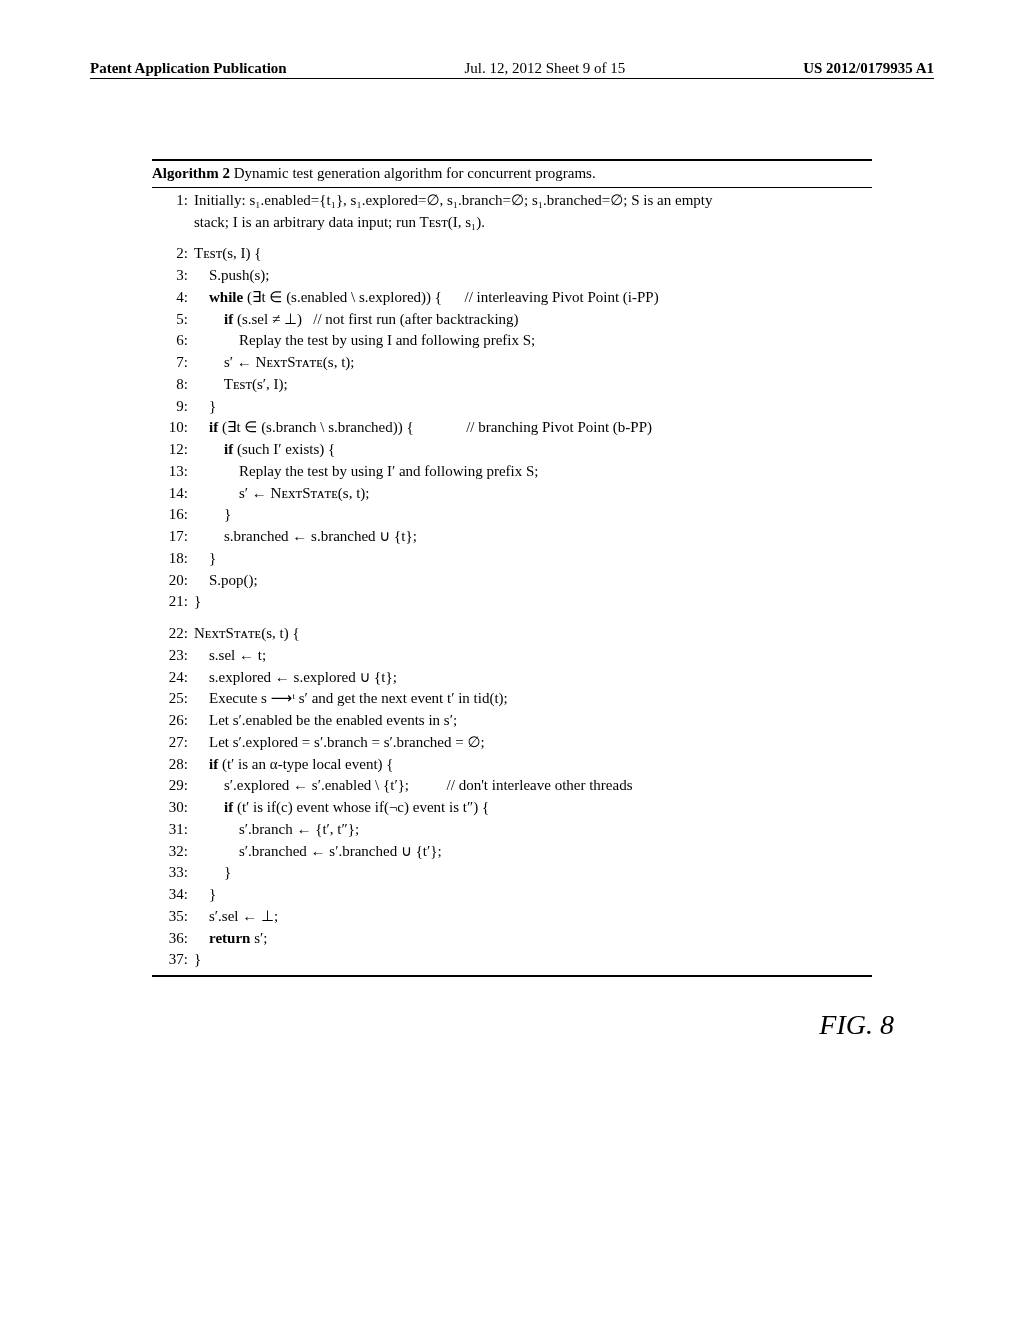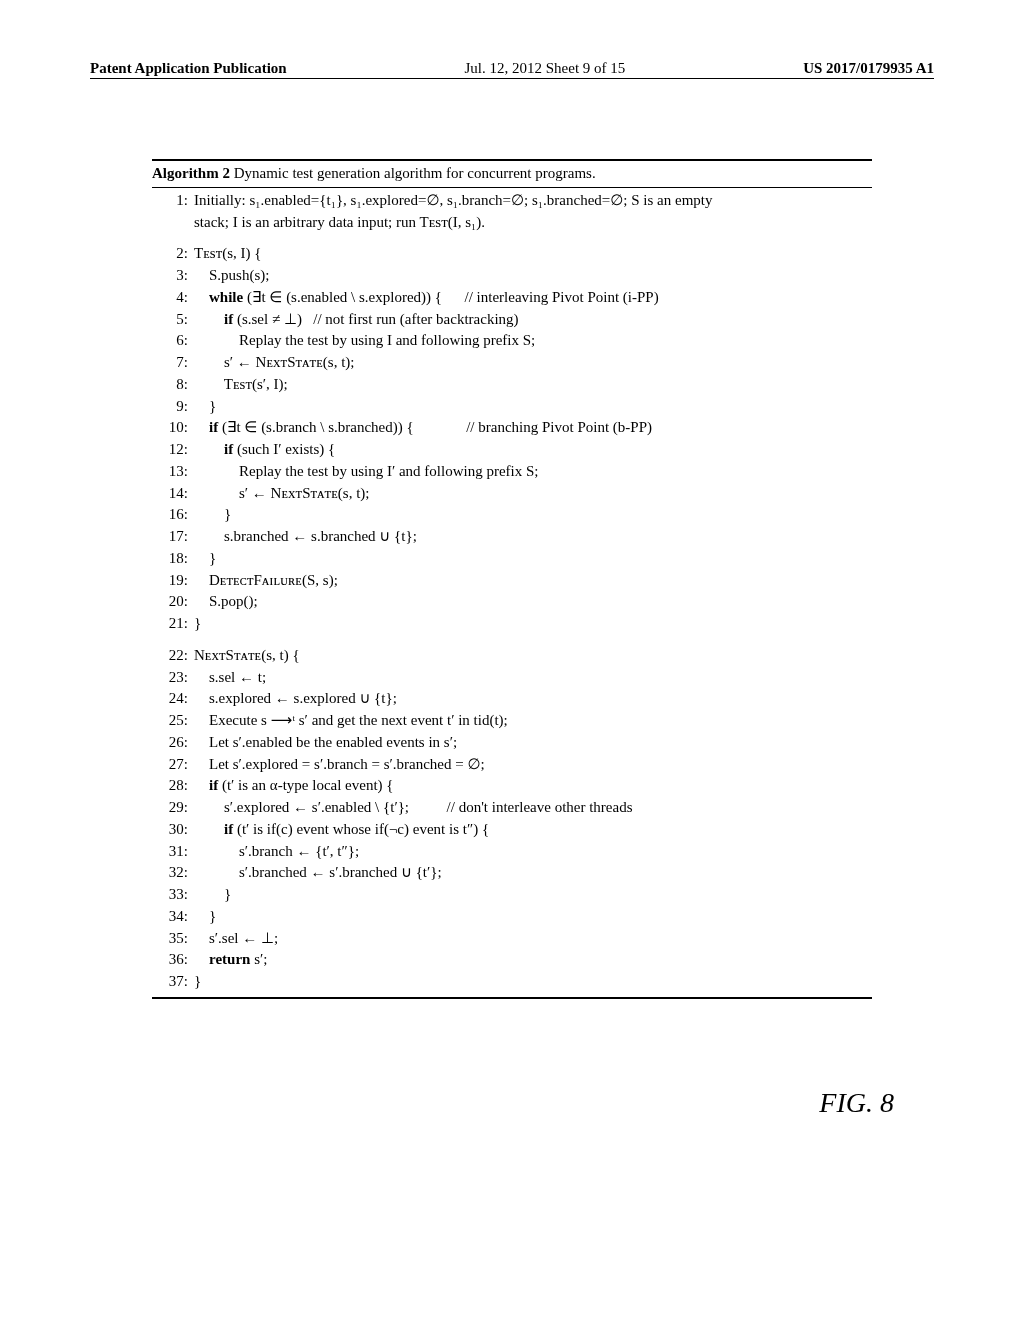--- a/index.html
+++ b/index.html
@@ -55,34 +55,34 @@
   .code {
     font-family: "Times New Roman", Times, serif;
   }
   .kw { font-weight: bold; }
   .cm { color: #000000; }
   .blank { height: 10px; }
   .fig-label {
     text-align: right;
     font-style: italic;
     font-size: 28px;
-    margin-top: 88px;
+    margin-top: 32px;
     padding-right: 40px;
     font-family: "Times New Roman", Times, serif;
   }
 </style>
 </head>
 <body>
 
 <div class="page">
 
   <div class="header">
     <span class="left">Patent Application Publication</span>
     <span class="mid">Jul. 12, 2012  Sheet 9 of 15</span>
-    <span class="right">US 2017/0179935 A1</span>
+    <span class="right">US 2012/0179935 A1</span>
   </div>
 
   <div class="alg-box">
 
     <div class="alg-title">
       <span class="kw">Algorithm 2</span><span> Dynamic test generation algorithm for concurrent programs.</span>
     </div>
 
     <div class="alg-body">
 
@@ -151,24 +151,20 @@
       </div>
       <div class="line">
         <span class="lno">17:</span>
         <span class="code">        <span>s.branched ← s.branched ∪ {t};</span></span>
       </div>
       <div class="line">
         <span class="lno">18:</span>
         <span class="code">    <span>}</span></span>
       </div>
       <div class="line">
-        <span class="lno">19:</span>
-        <span class="code">    <span>DᴇᴛᴇᴄᴛFᴀɪʟᴜʀᴇ(S, s);</span></span>
-      </div>
-      <div class="line">
         <span class="lno">20:</span>
         <span class="code">    <span>S.pop();</span></span>
       </div>
       <div class="line">
         <span class="lno">21:</span>
         <span class="code"><span>}</span></span>
       </div>
 
       <div class="blank"></div>
 

